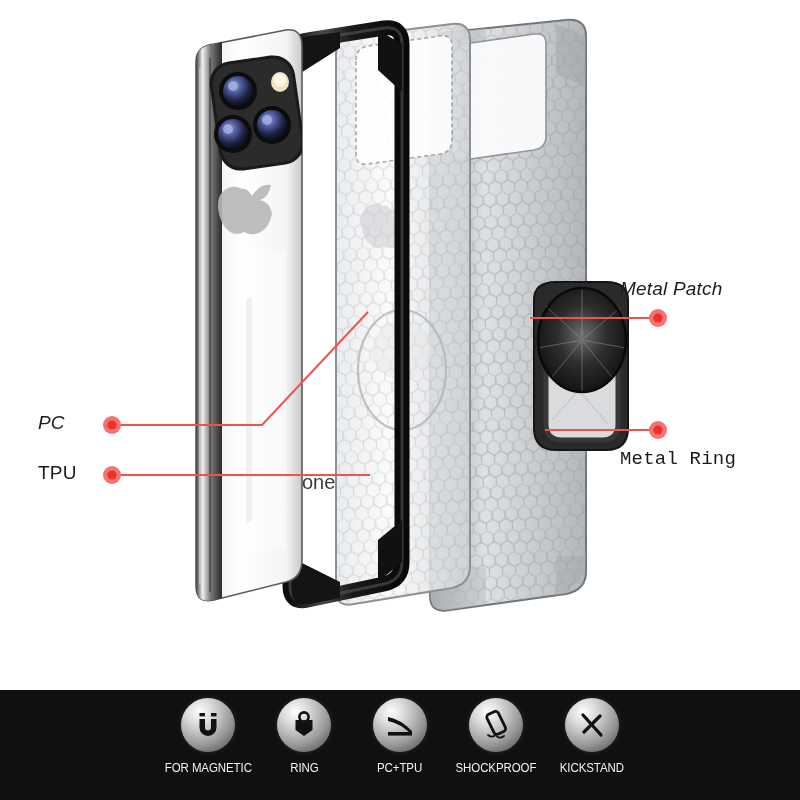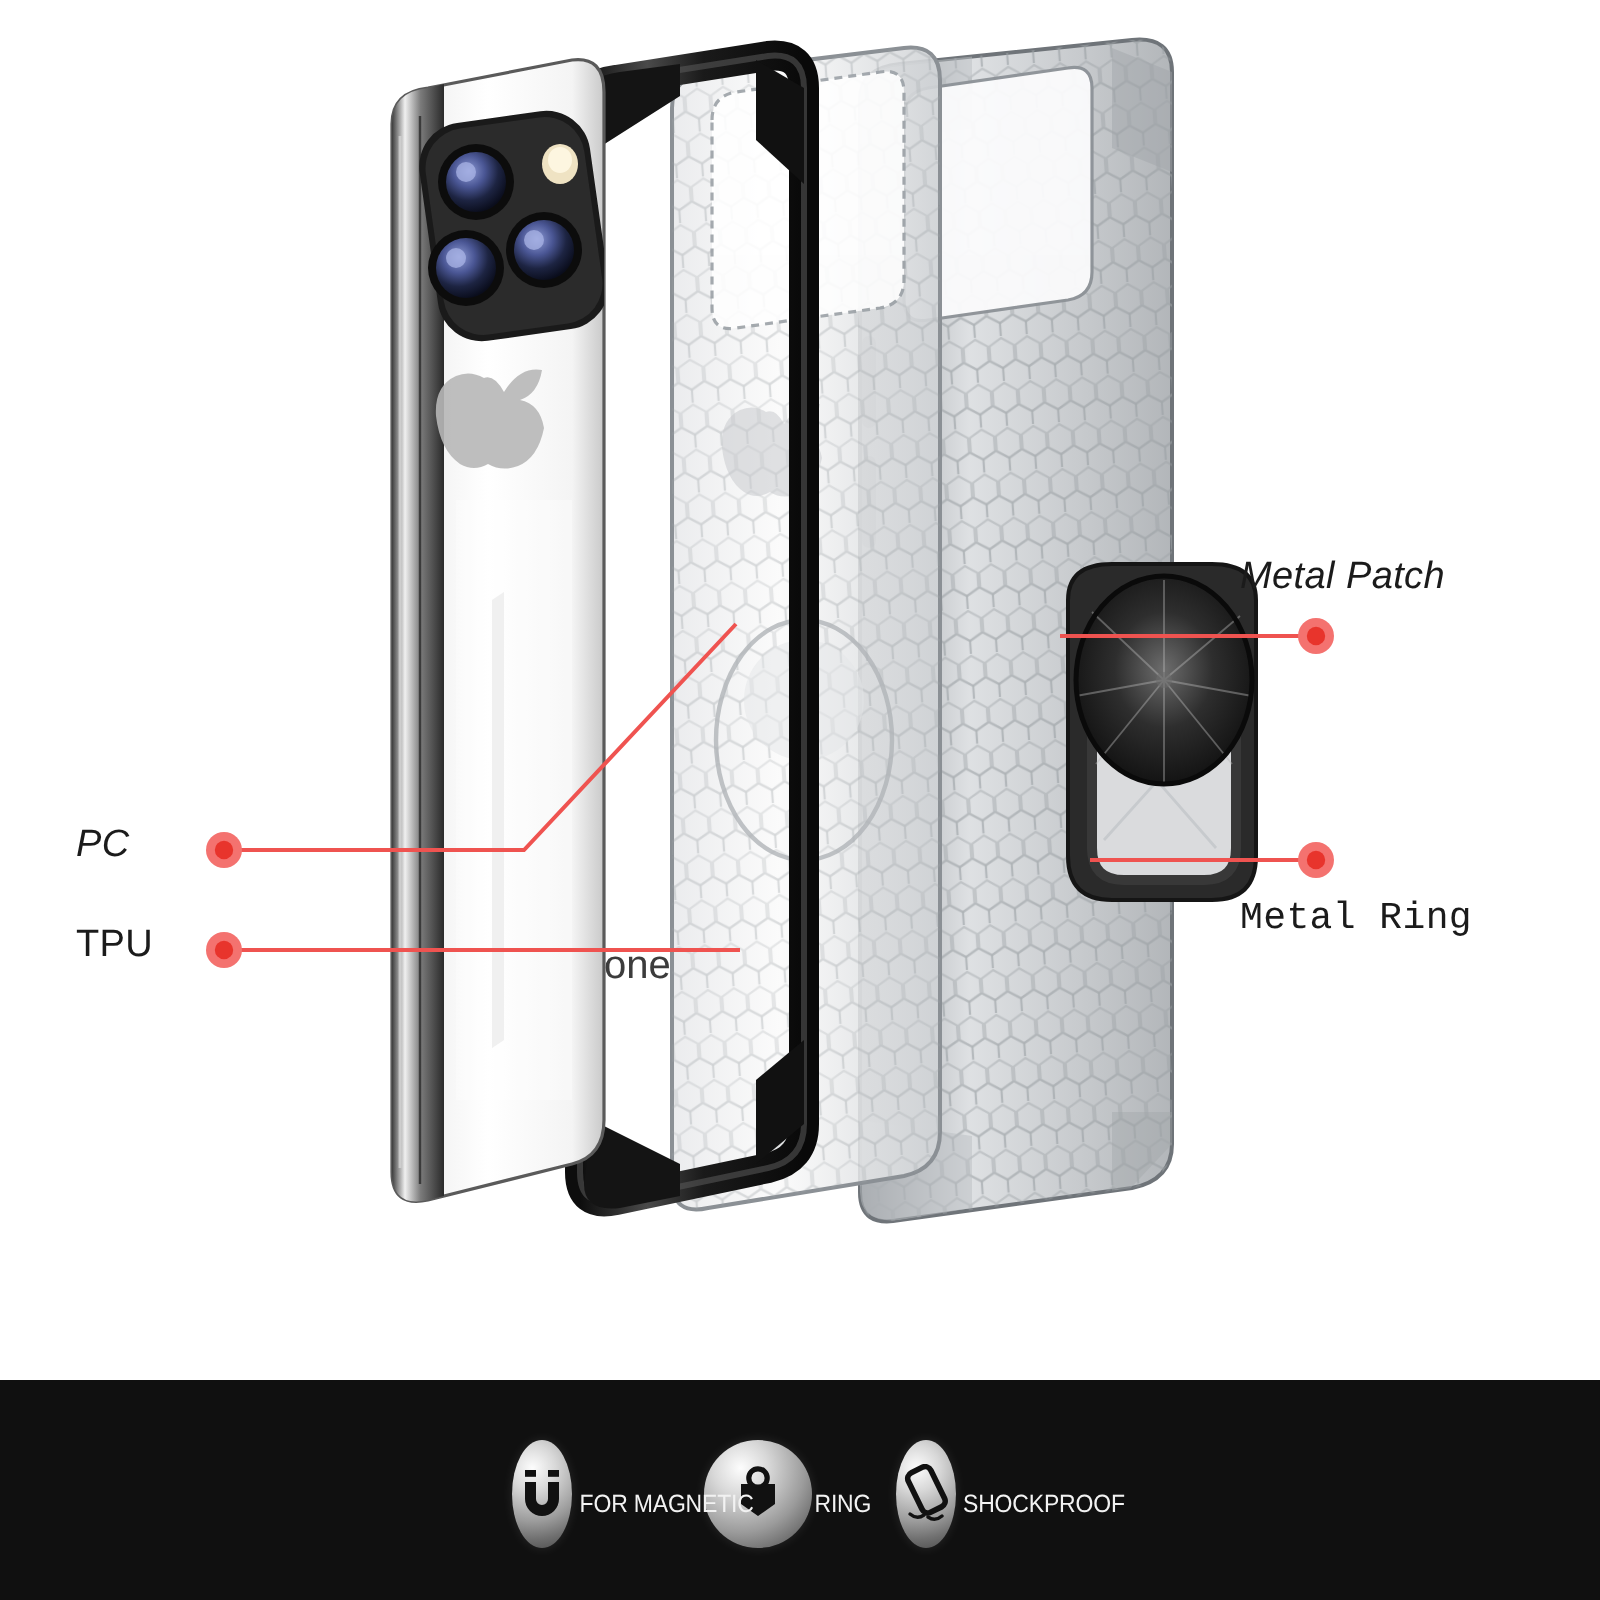--- a/index.html
+++ b/index.html
@@ -50,22 +50,23 @@
     left: 0; top: 0;
     width: 800px;
     height: 110px;
     display: flex;
     justify-content: center;
     align-items: flex-start;
   }
   .feature-item {
     width: 96px;
     display: flex;
+    flex-direction: column;
     align-items: center;
-    padding-top: 30px;
+    padding-top: 8px;
   }
   .feature-badge {
     width: 54px;
     height: 54px;
     border-radius: 50%;
     background: radial-gradient(circle at 34% 26%, #fdfdfd 0%, #d8d8d8 26%, #9b9b9b 60%, #6f6f6f 80%, #4a4a4a 100%);
     box-shadow: 0 0 6px rgba(255,255,255,0.10);
     display: flex;
     align-items: center;
     justify-content: center;
@@ -315,31 +316,49 @@
       <div class="feature-item">
         <div class="feature-badge">
           <svg width="30" height="30" viewBox="0 0 30 30">
             <circle cx="15" cy="7" r="4.6" fill="none" stroke="#111" stroke-width="2.6"></circle>
             <path d="M6.5,10 L10.6,10 A6,6 0 0 0 19.4,10 L23.5,10 L23.5,20 L15,26 L6.5,20 Z" fill="#111"></path>
           </svg>
         </div>
         <div class="feature-label">RING</div>
       </div>
 
+      <div class="feature-item">
+        <div class="feature-badge">
+          <svg width="32" height="30" viewBox="0 0 32 30">
+            <path d="M4,7 Q16,9 28,21 L28,25 Q16,13 4,11 Z" fill="#111"></path>
+            <rect x="4" y="22" width="24" height="3.6" fill="#111"></rect>
+          </svg>
+        </div>
+        <div class="feature-label">PC+TPU</div>
+      </div>
 
       <div class="feature-item">
         <div class="feature-badge">
           <svg width="30" height="30" viewBox="0 0 30 30">
             <g transform="rotate(-26 15 13)">
               <rect x="9" y="2" width="12.5" height="22" rx="3.2" fill="none" stroke="#111" stroke-width="2.8"></rect>
             </g>
             <path d="M7,25 Q10.5,28 14,25.5" fill="none" stroke="#111" stroke-width="1.7" stroke-linecap="round"></path>
             <path d="M16,26.5 Q19.5,29 23,26" fill="none" stroke="#111" stroke-width="1.7" stroke-linecap="round"></path>
           </svg>
         </div>
         <div class="feature-label">SHOCKPROOF</div>
       </div>
 
+      <div class="feature-item">
+        <div class="feature-badge">
+          <svg width="30" height="30" viewBox="0 0 30 30">
+            <line x1="6" y1="5" x2="24" y2="25" stroke="#111" stroke-width="3.2" stroke-linecap="round"></line>
+            <line x1="23" y1="6" x2="7" y2="22" stroke="#111" stroke-width="3.2" stroke-linecap="round"></line>
+          </svg>
+        </div>
+        <div class="feature-label">KICKSTAND</div>
+      </div>
 
     </div>
   </div>
 
 </div>
 
 </body></html>

